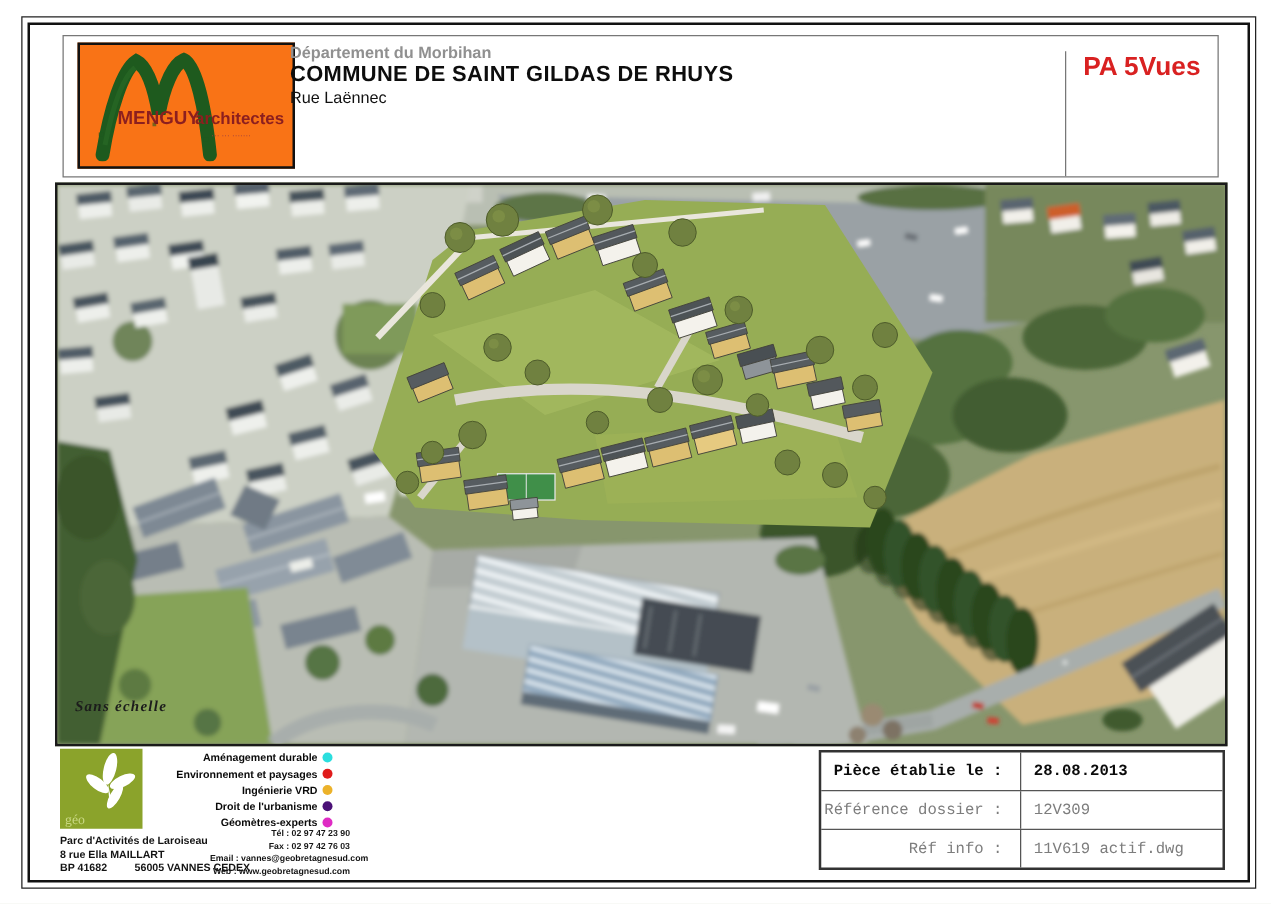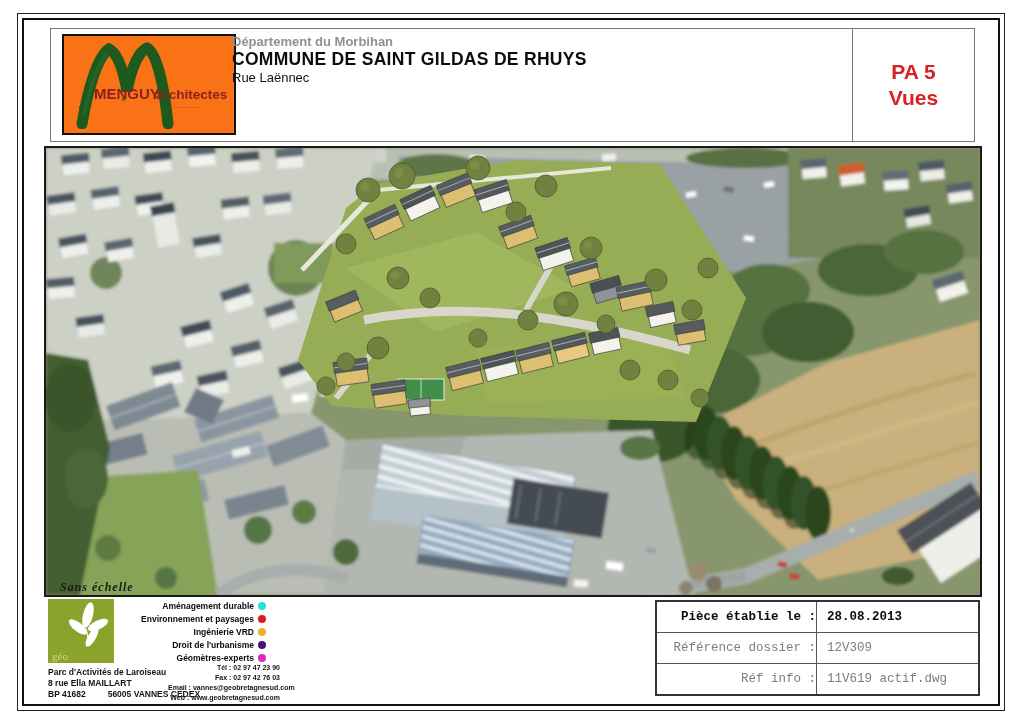--- a/index.html
+++ b/index.html
@@ -5,34 +5,34 @@
   html,body{margin:0;padding:0;background:#ffffff;}
   body{width:1022px;height:723px;position:relative;overflow:hidden;
        font-family:"Liberation Sans",sans-serif;color:#111;}
   .frame-outer{position:absolute;left:17px;top:13px;right:17px;bottom:12px;border:1px solid #222;}
   .frame-inner{position:absolute;left:22px;top:18px;right:22px;bottom:17px;border:2px solid #111;}
 
   
   .header-box{position:absolute;left:50px;top:28px;width:923px;height:112px;
               border:1px solid #777;background:#fff;}
   .logo-box{position:absolute;left:11px;top:5px;width:170px;height:97px;border:2px solid #111;background:#f97316;}
-  .pa-box{position:absolute;right:0;top:0;bottom:0;width:121px;border-left:1px solid #777;
-          display:flex;flex-direction:column;align-items:center;justify-content:center;
+  .pa-box{position:absolute;right:0;top:12px;bottom:0;width:121px;border-left:1px solid #777;
+          display:flex;flex-direction:row;align-items:flex-start;justify-content:center;
           color:#d92121;font-size:21px;font-weight:bold;line-height:1.25;}
   .header-center{position:absolute;left:181px;right:121px;top:0;height:100%;text-align:left;}
   .dept{margin-top:5px;color:#909090;font-size:13px;font-weight:bold;}
   .commune{font-size:17.5px;font-weight:bold;letter-spacing:.3px;color:#0d0d0d;}
   .street{font-size:13px;font-weight:normal;}
   .project{margin-top:21px;color:#1563ae;font-size:15.5px;font-weight:bold;letter-spacing:.3px;}
 
   
   .photo{position:absolute;left:44px;top:146px;width:934px;height:447px;
          border:2px solid #1a1a1a;box-sizing:content-box;overflow:hidden;background:#87966d;}
   .photo svg{display:block;}
-  .scale-note{position:absolute;left:60px;top:580px;z-index:5;
+  .scale-note{position:absolute;left:60px;top:558px;z-index:5;
               font-family:"Liberation Serif",serif;font-style:italic;font-weight:bold;
               font-size:12px;color:#1c1c1c;letter-spacing:1px;}
 
   
   .geo-logo{position:absolute;left:48px;top:599px;width:66px;height:64px;background:#8ba32b;}
   .geo-logo .geo-word{position:absolute;left:4px;bottom:1px;color:#c9d884;font-size:11px;
                       font-family:"Liberation Serif",serif;}
   .legend{position:absolute;left:118px;top:599px;width:148px;}
   .lg-row{display:flex;justify-content:flex-end;align-items:center;height:13px;}
   .lg-label{font-size:8.5px;font-weight:bold;color:#0a0a0a;white-space:nowrap;}
@@ -41,21 +41,21 @@
            color:#141414;line-height:1.3;white-space:nowrap;}
   .address .gap{display:inline-block;width:22px;}
   .contact{position:absolute;left:168px;top:663px;width:112px;text-align:right;
            font-size:7px;font-weight:bold;color:#141414;line-height:1.45;white-space:nowrap;}
 
   
   .info-table{position:absolute;left:655px;top:600px;width:321px;border:2px solid #333;background:#fff;
               font-family:"Liberation Mono",monospace;}
   .it-row{display:grid;grid-template-columns:160px 1fr;height:30px;border-bottom:1px solid #555;}
   .it-row:last-child{border-bottom:none;}
-  .it-label{border-right:1px solid #555;text-align:right;padding-right:0;line-height:30px;
+  .it-label{border-right:1px solid #555;text-align:right;padding-right:14px;line-height:30px;
             font-size:12.5px;color:#7d7d7d;}
   .it-value{padding-left:10px;line-height:30px;font-size:12.5px;color:#7d7d7d;}
   .it-row.em .it-label,.it-row.em .it-value{color:#0b0b0b;font-weight:bold;}
 
   .tagline-blur{filter:blur(.6px);}
 </style>
 </head>
 <body>
 
 <div class="frame-outer"></div>

